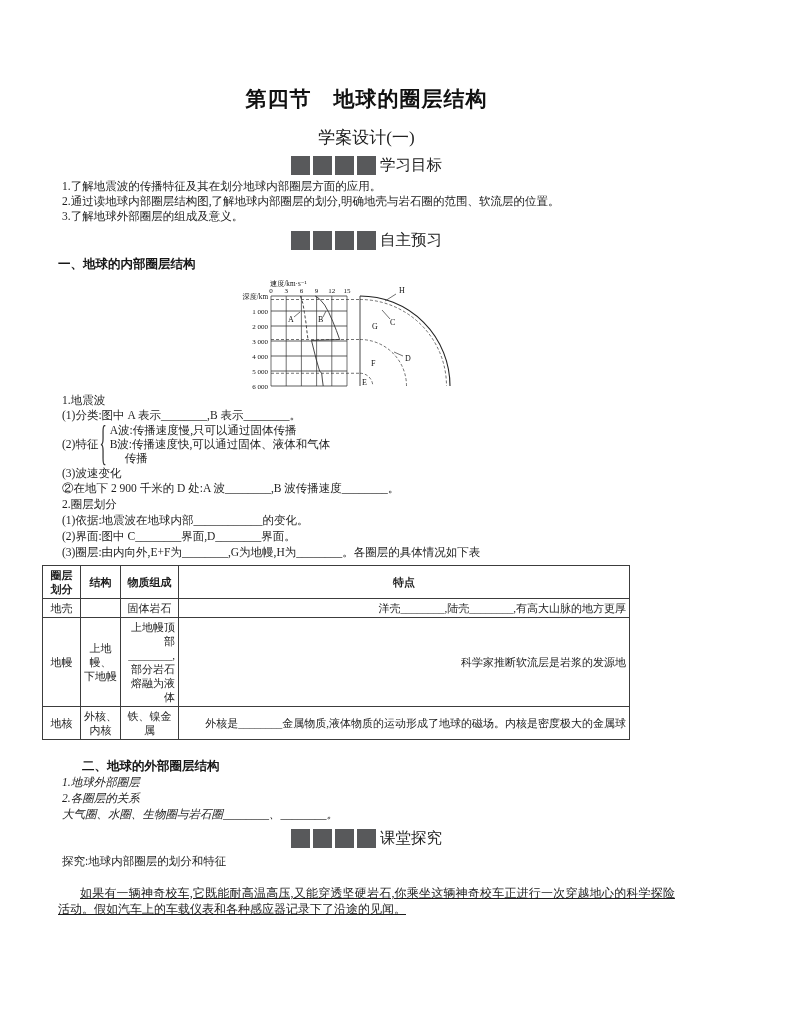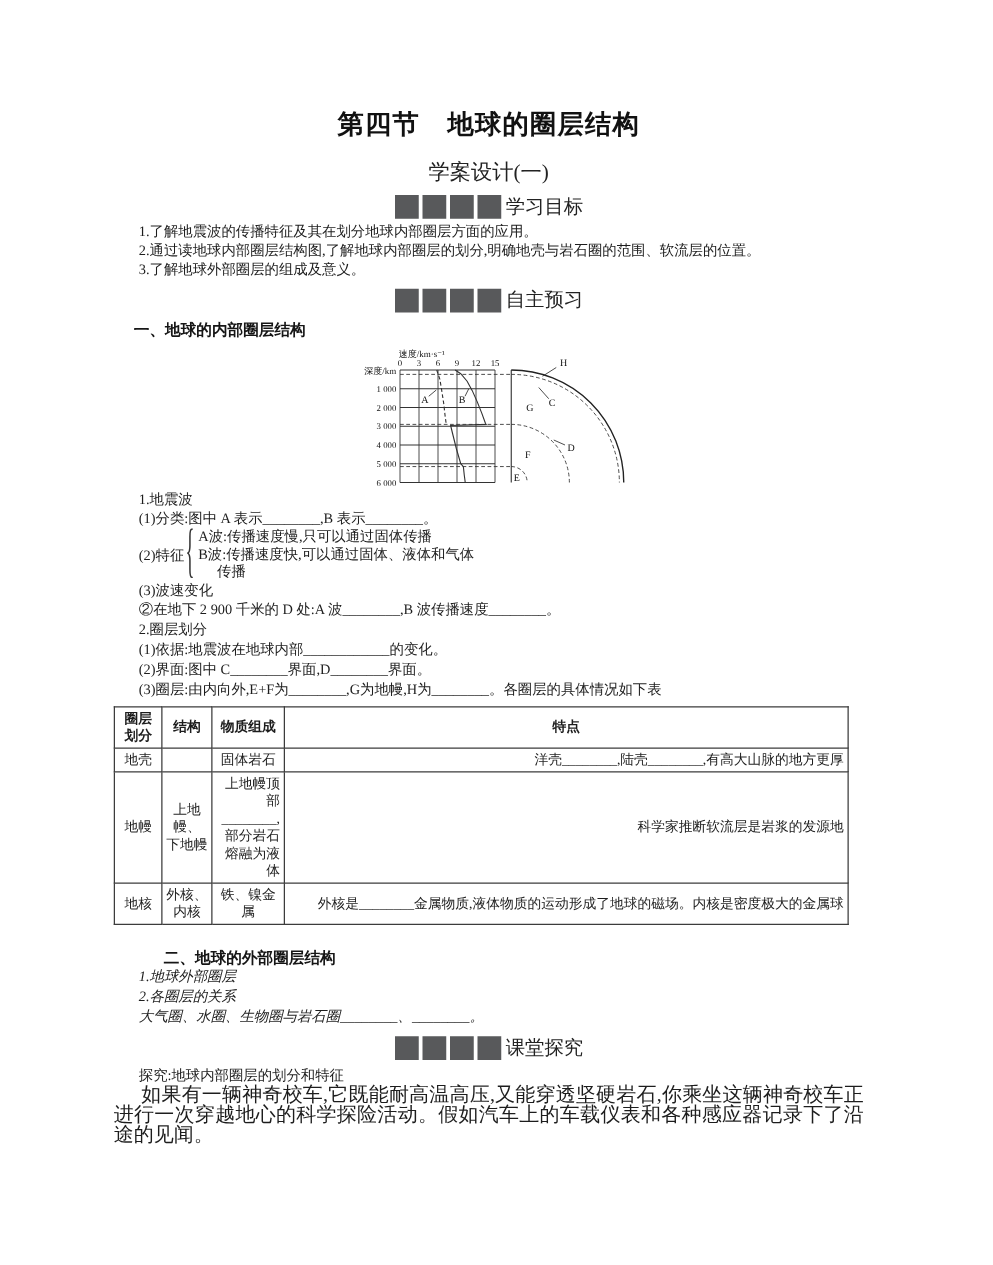--- a/index.html
+++ b/index.html
@@ -1,18 +1,18 @@
 <!DOCTYPE html>
 <html><head>
 <meta charset="utf-8">
 <style>
   html,body{margin:0;padding:0;background:#ffffff;}
   body{width:794px;height:1012px;overflow:hidden;color:#1d1d1d;
        font-family:"Liberation Serif","DejaVu Serif",serif;}
-  .page{box-sizing:border-box;width:794px;height:1012px;padding:85px 103px 0 91px;}
+  .page{box-sizing:border-box;width:794px;height:1012px;padding:85px 103px 0 42px;}
 
   .doc-title{margin:0;text-align:center;font-family:"Liberation Sans","DejaVu Sans",sans-serif;
              font-weight:700;font-size:21px;letter-spacing:1px;color:#111;}
   .doc-subtitle{margin:13px 0 0 0;text-align:center;font-weight:400;font-size:17px;color:#222;}
 
   .banner{margin-top:5px;display:flex;justify-content:center;align-items:center;height:22px;}
   .banner .sq{display:inline-block;width:19px;height:19px;background:#58595b;margin-right:3px;}
   .banner .banner-text{font-size:15.5px;color:#222;margin-left:1px;}
 
   .objectives{margin:3px 0 0 20px;font-size:11.5px;line-height:15.2px;}
@@ -35,21 +35,21 @@
                table-layout:fixed;}
   table.layers th,table.layers td{border:1px solid #3c3c3c;padding:2px 3px;line-height:14px;}
   table.layers th{font-weight:700;text-align:center;}
   .col0{width:38px;} .col1{width:40px;} .col2{width:58px;}
   td.center{text-align:center;vertical-align:middle;}
   td.left{text-align:right;vertical-align:middle;padding-left:6px;}
   .preline{white-space:pre-line;}
 
   .plainline{margin-left:20px;font-size:11.5px;line-height:15.8px;font-style:italic;}
   .explore-topic{margin:3px 0 0 20px;font-size:11.5px;line-height:16px;}
-  .explore-para{margin:0;font-size:16px;line-height:16px;text-indent:22px;text-align:justify;}
+  .explore-para{margin:16px;font-size:12px;line-height:16px;text-indent:22px;text-align:justify;text-decoration:underline;}
 </style>
 </head>
 <body>
 
 <div class="page">
 
   <h1 class="doc-title">第四节　地球的圈层结构</h1>
   <div class="doc-subtitle">学案设计(一)</div>
 
   <div class="banner">

